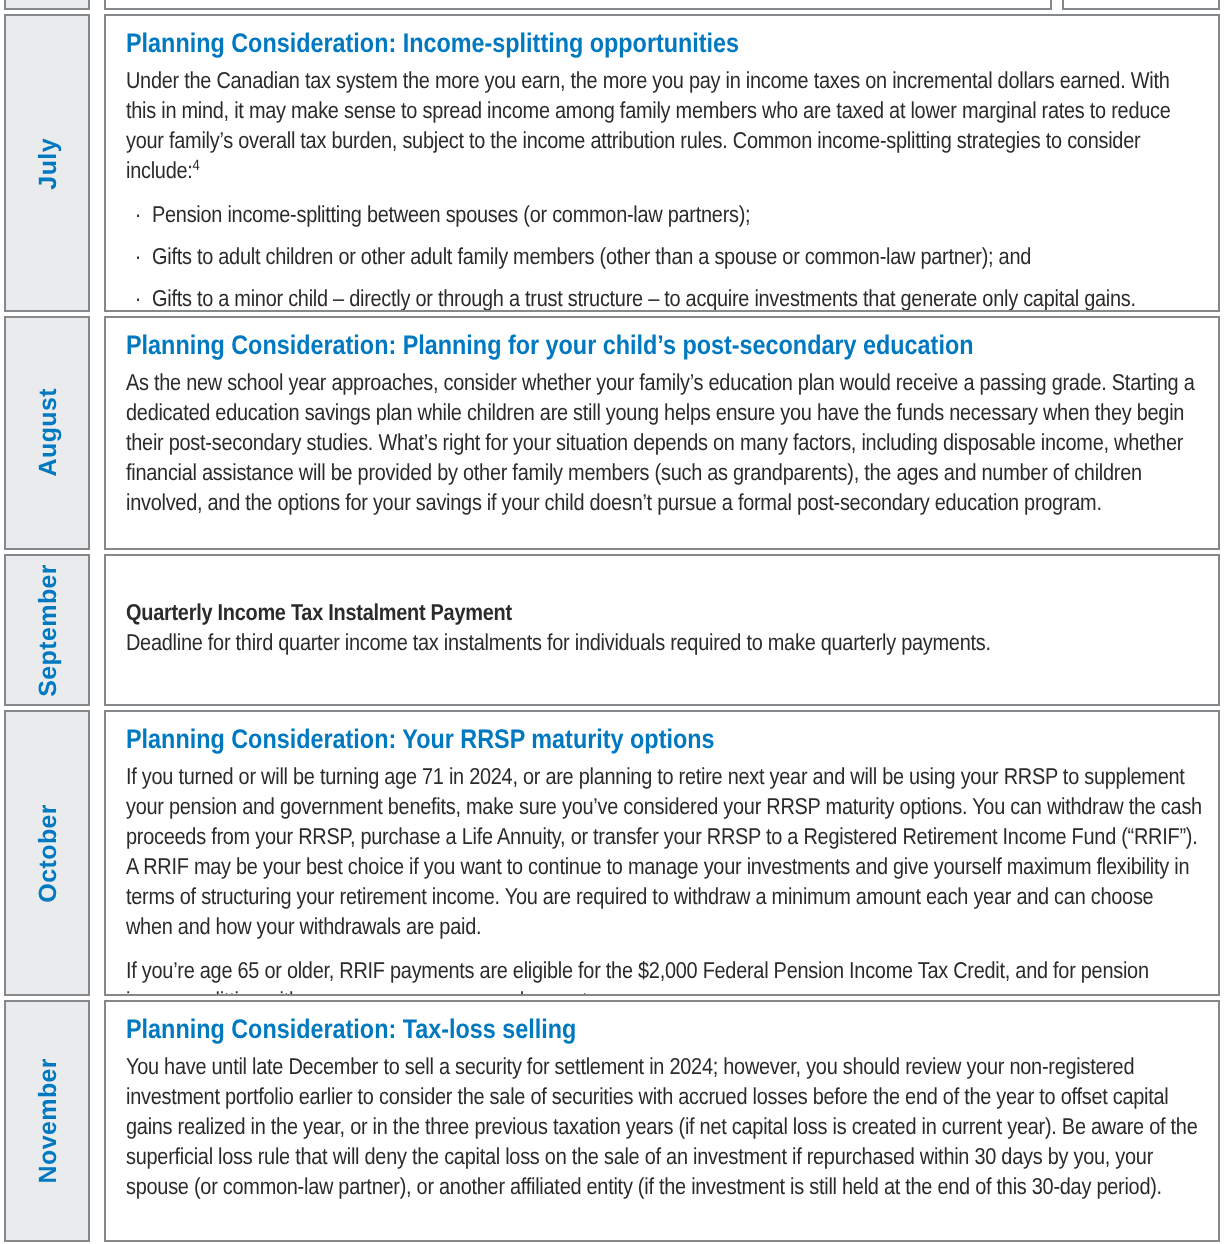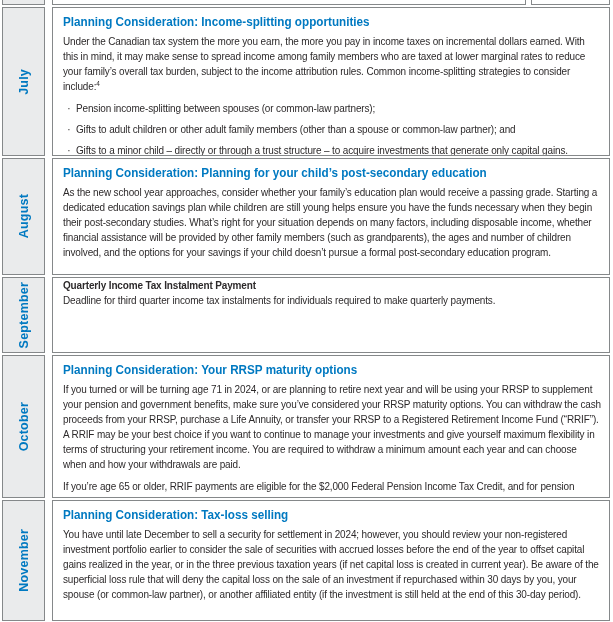--- a/index.html
+++ b/index.html
@@ -84,21 +84,21 @@
   .row-november{height:121px;}
   .date-cell{
     flex:0 0 79px;width:79px;
     margin-left:-2px; 
     display:flex;align-items:center;justify-content:center;
     font-weight:bold;font-size:11.5px;
     overflow:hidden;
   }
   .date-inner{white-space:nowrap;transform:scaleX(0.9);}
   .deadline-cell{
-    display:flex;flex-direction:column;
+    display:flex;flex-direction:column;justify-content:center;
     padding-top:0;padding-bottom:0;
   }
   .deadline-title{font-weight:bold;font-size:11.5px;line-height:15px;letter-spacing:-0.15px;}
 </style>
 </head>
 <body>
 
 <div class="page">
   <div class="grid">
 

